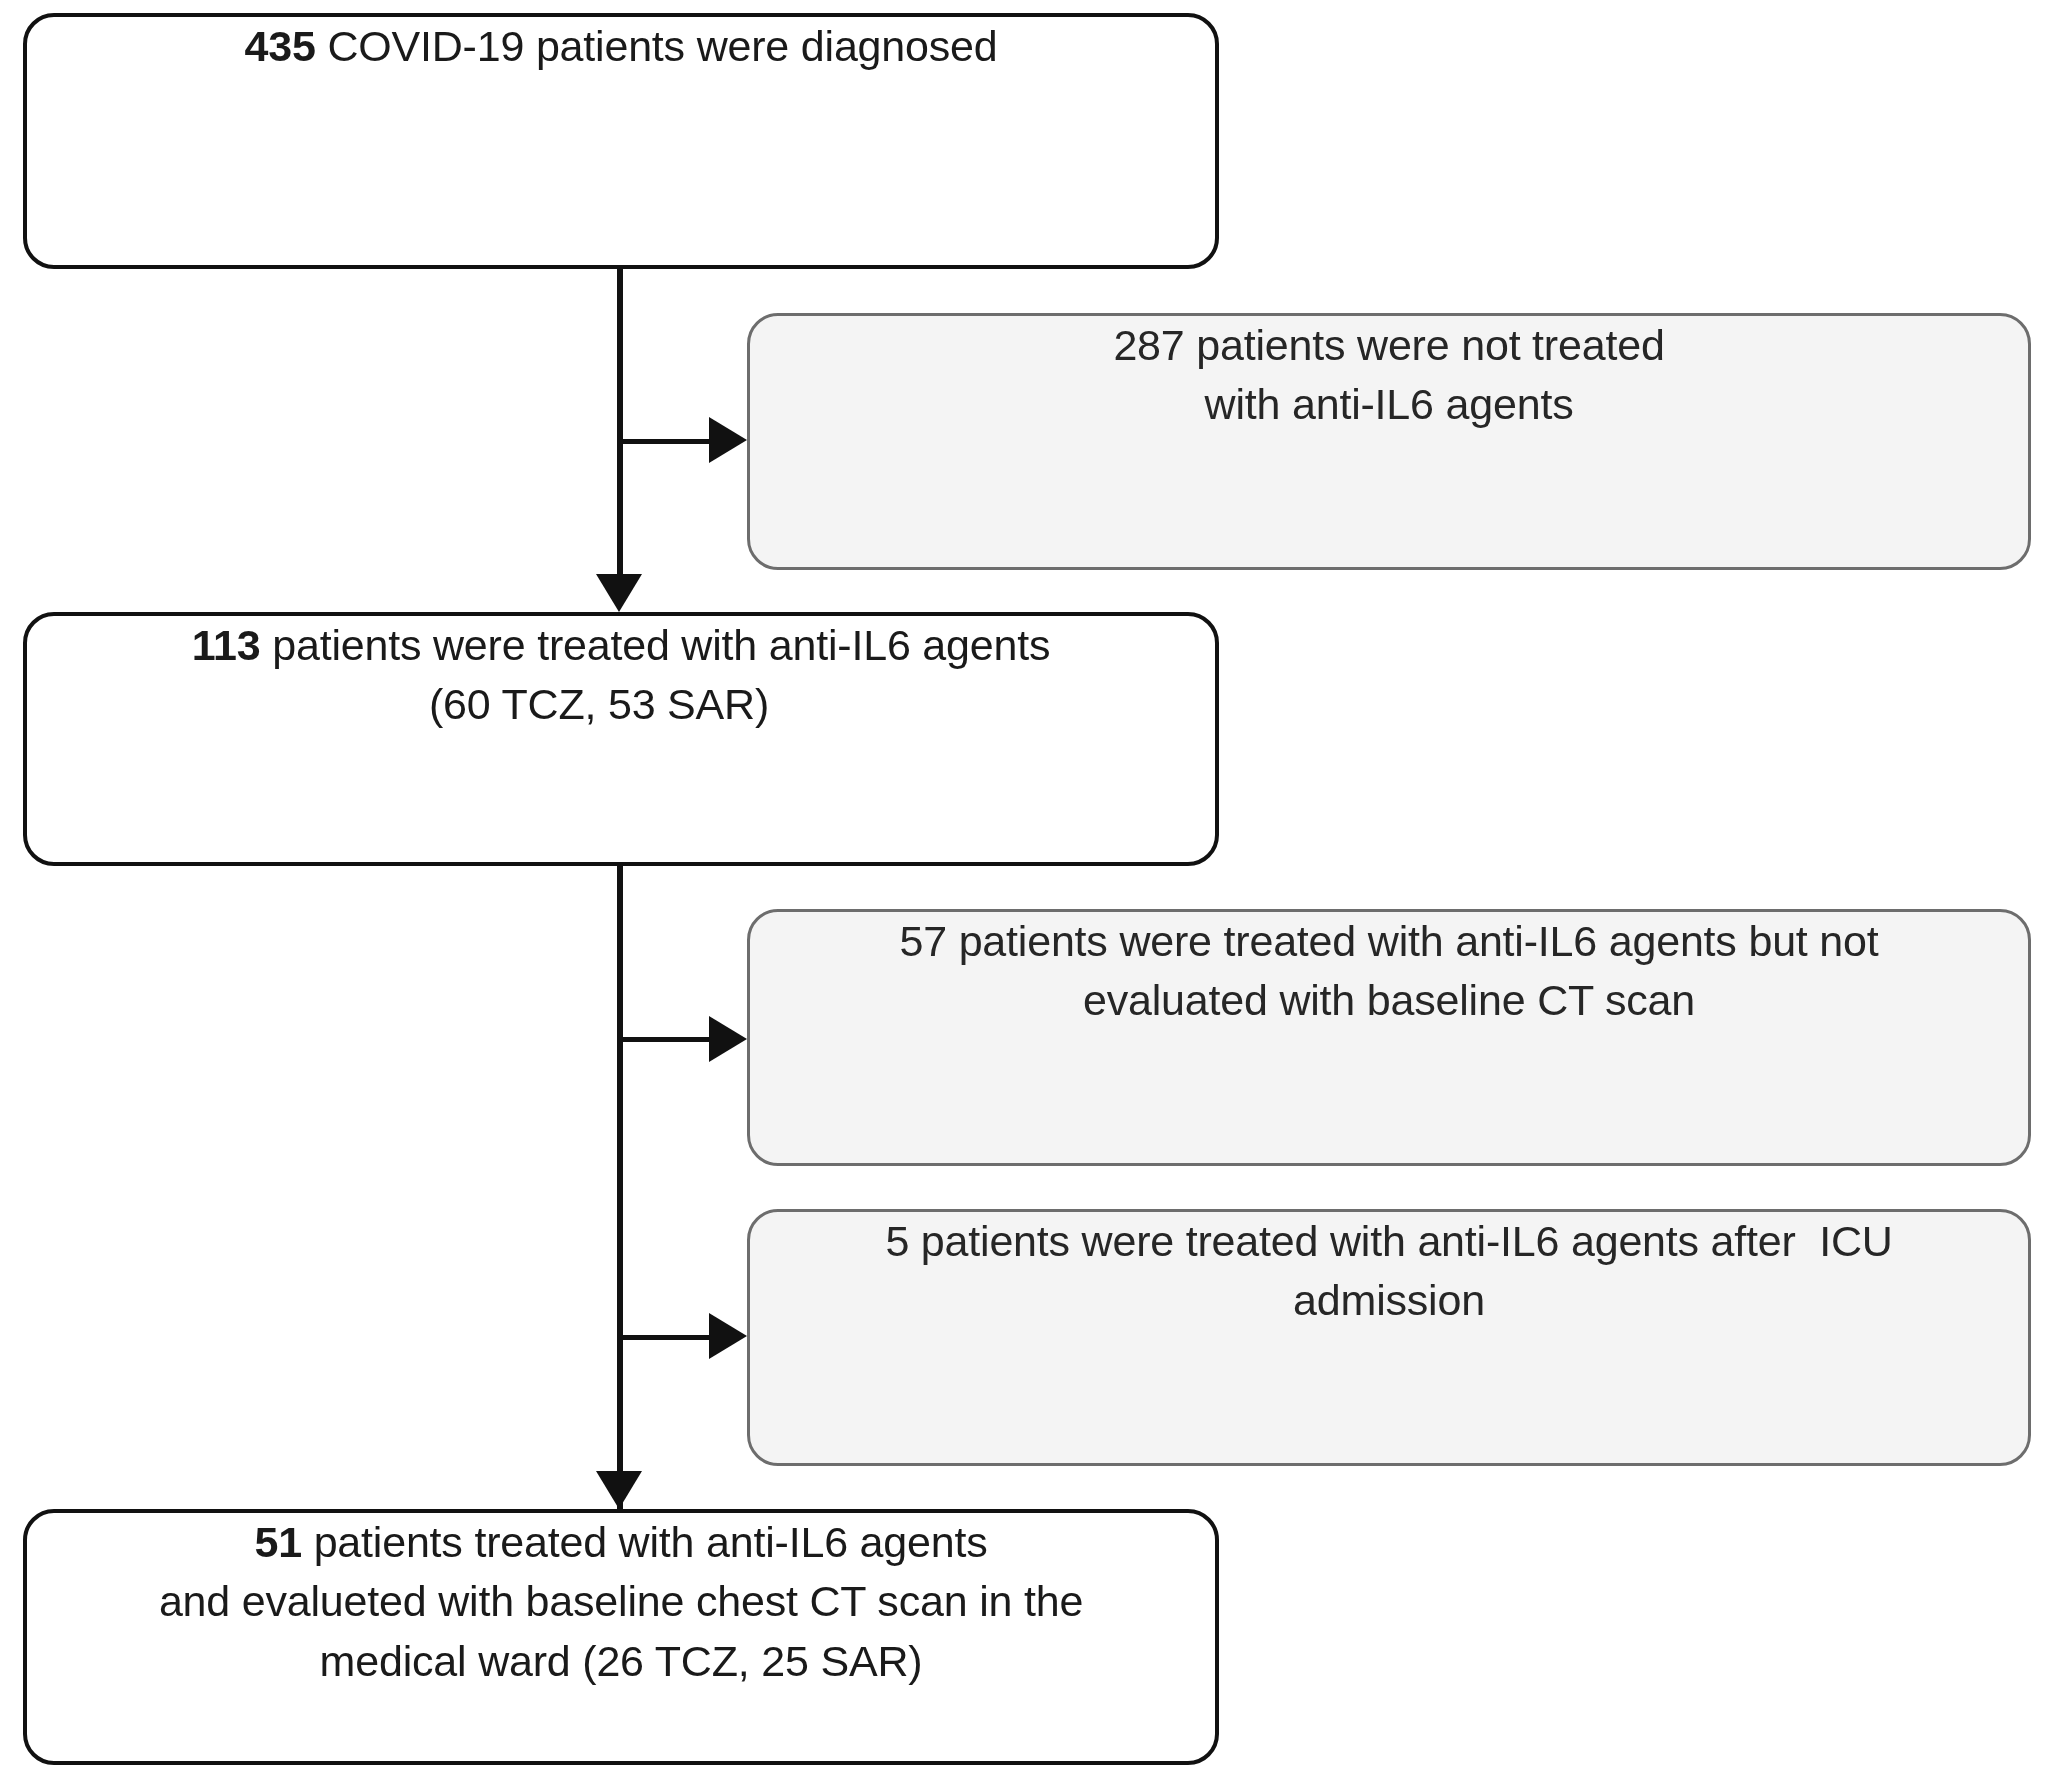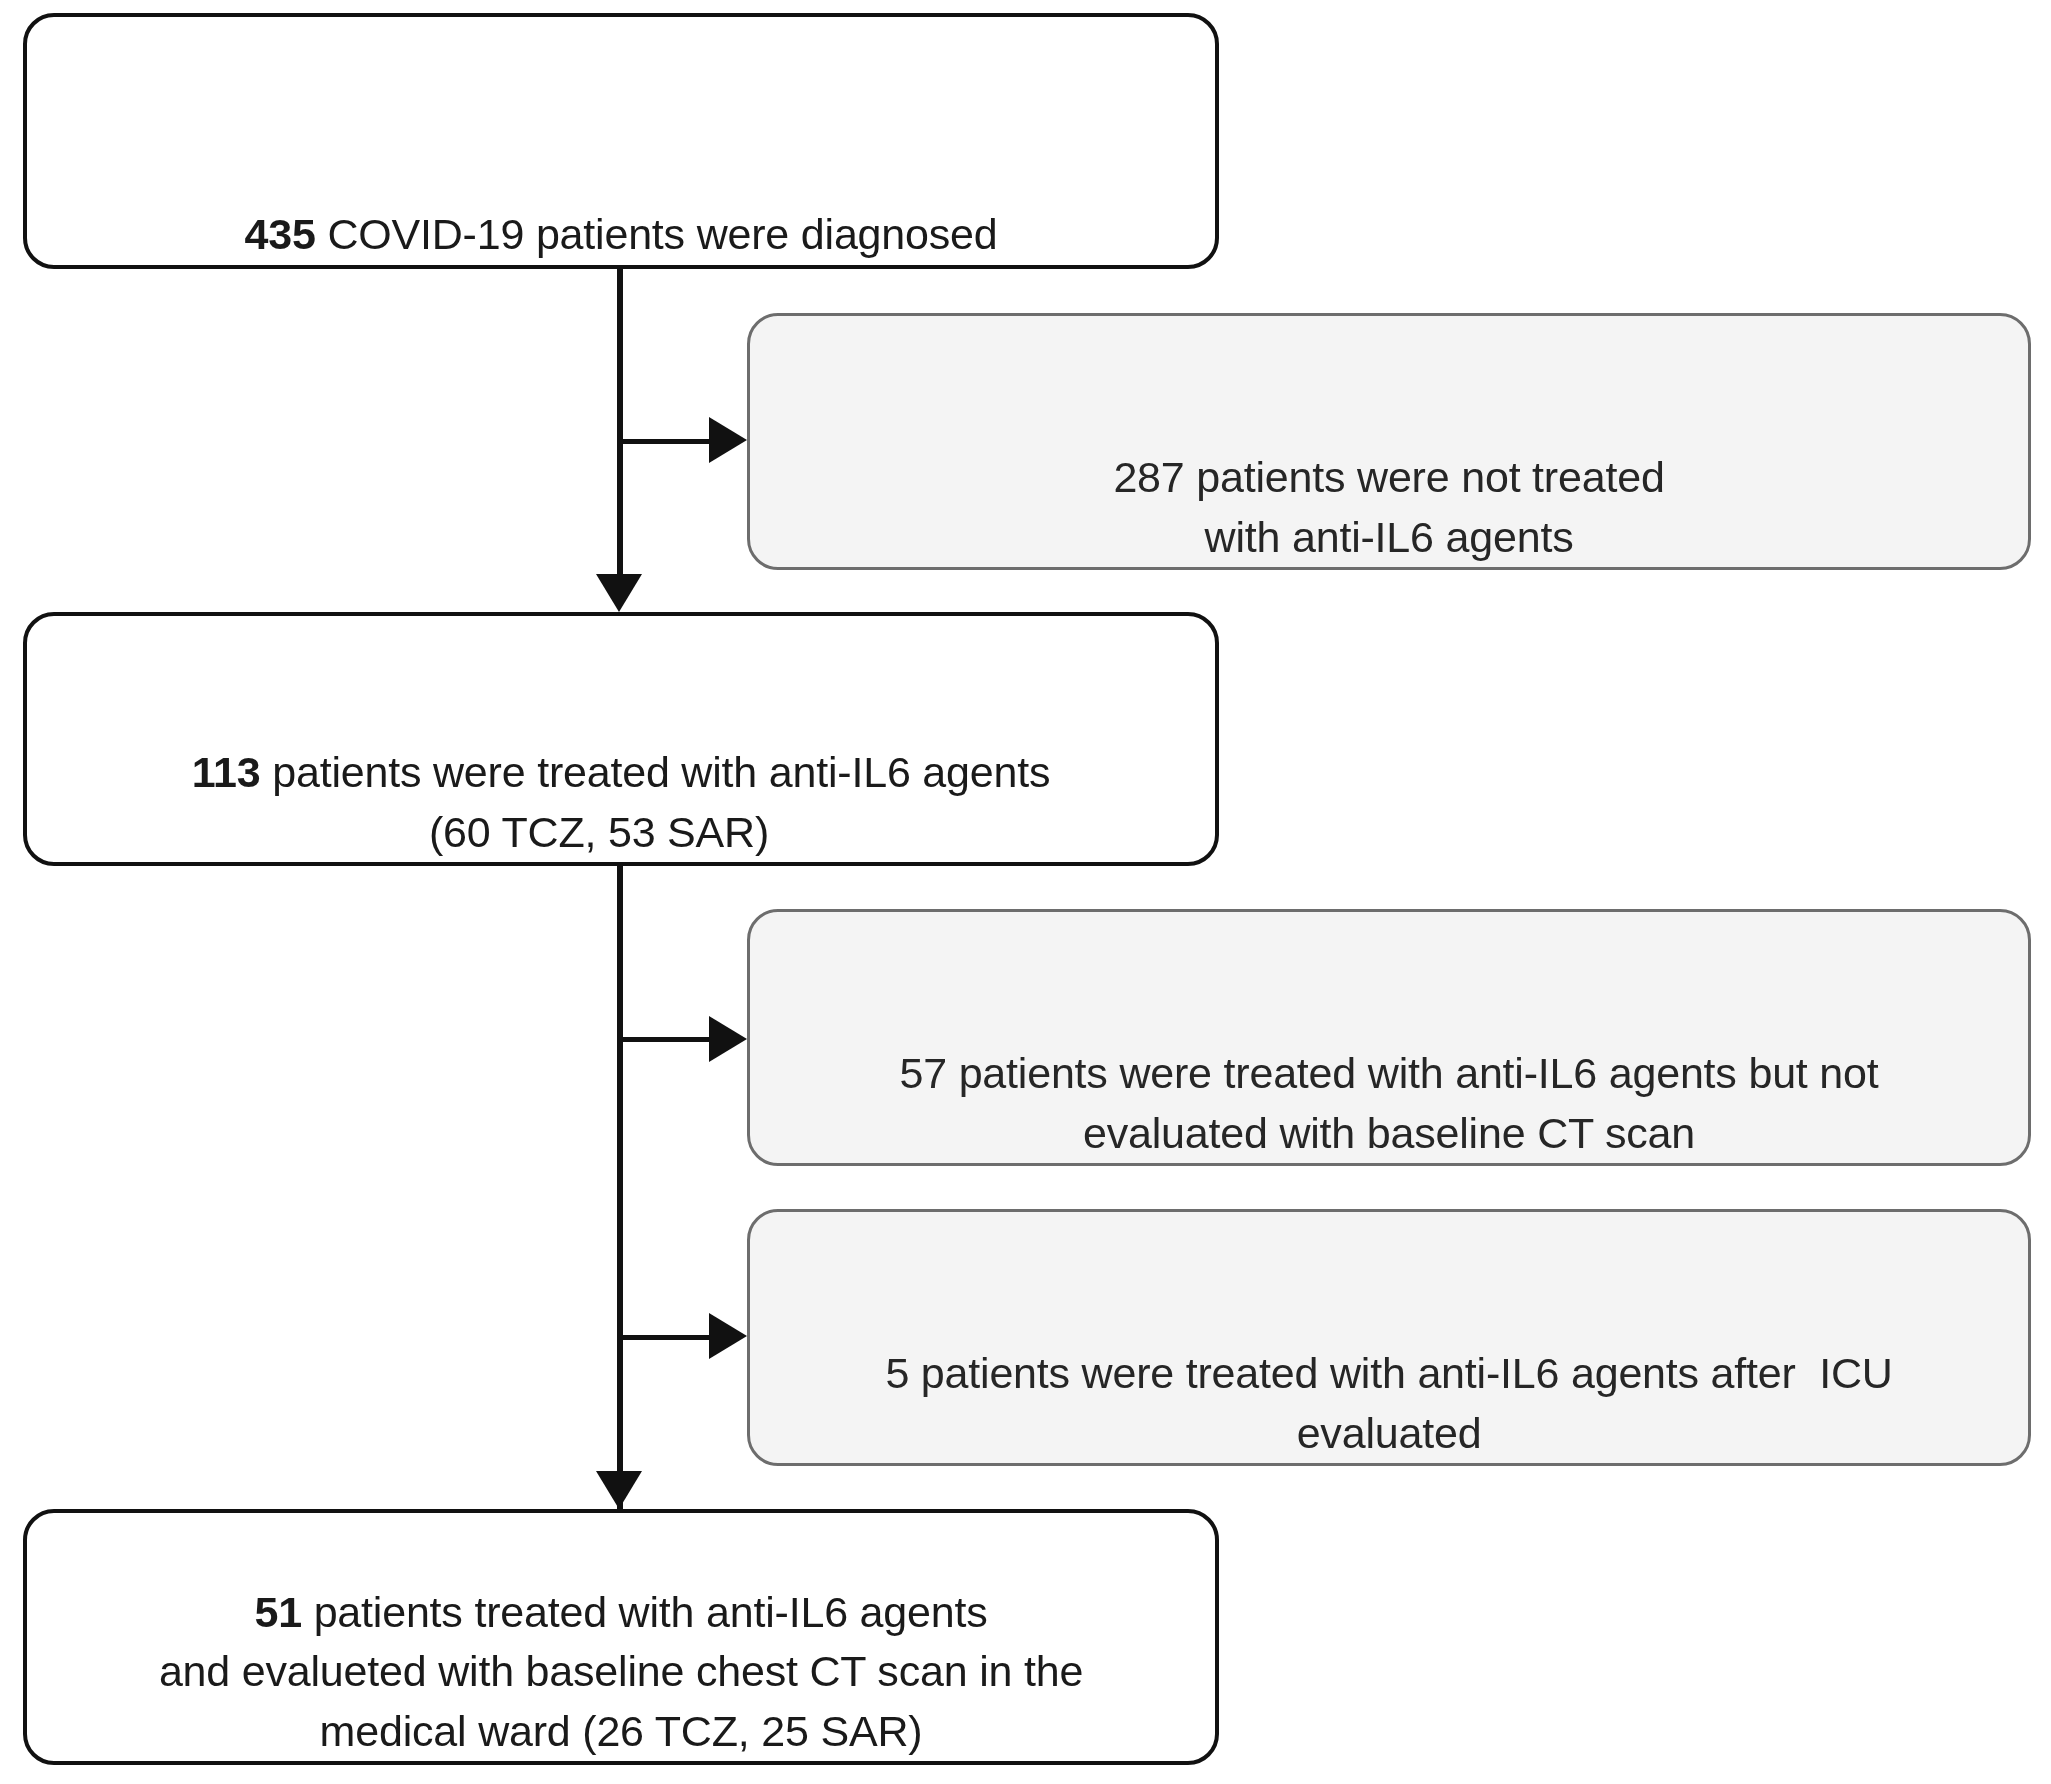--- a/index.html
+++ b/index.html
@@ -16,21 +16,21 @@
     height: 1785px;
     background: #ffffff;
     overflow: hidden;
   }
 
   
   .node {
     position: absolute;
     box-sizing: border-box;
     display: flex;
-    align-items: flex-end;
+    align-items: flex-start;
     justify-content: center;
     text-align: center;
     color: #1a1a1a;
     font-size: 43px;
     line-height: 1.38;
     letter-spacing: -0.2px;
   }
   .node .txt {
     width: 100%;
     padding: 0 22px;
@@ -127,21 +127,21 @@
   <div class="node excluded" style="left:747px; top:909px; width:1284px; height:257px;">
     <div class="txt">
       <div>57 patients were treated with anti-IL6 agents but not</div>
       <div>evaluated with baseline CT scan</div>
     </div>
   </div>
 
   <div class="node excluded" style="left:747px; top:1209px; width:1284px; height:257px;">
     <div class="txt">
       <div style="white-space:pre;">5 patients were treated with anti-IL6 agents after  ICU</div>
-      <div>evaluated</div>
+      <div>admission</div>
     </div>
   </div>
 
   <div class="node primary" style="left:23px; top:1509px; width:1196px; height:256px;">
     <div class="txt">
       <div><b>51</b><span> patients treated with anti-IL6 agents</span></div>
       <div>and evalueted with baseline chest CT scan in the</div>
       <div>medical ward (26 TCZ, 25 SAR)</div>
     </div>
   </div>

